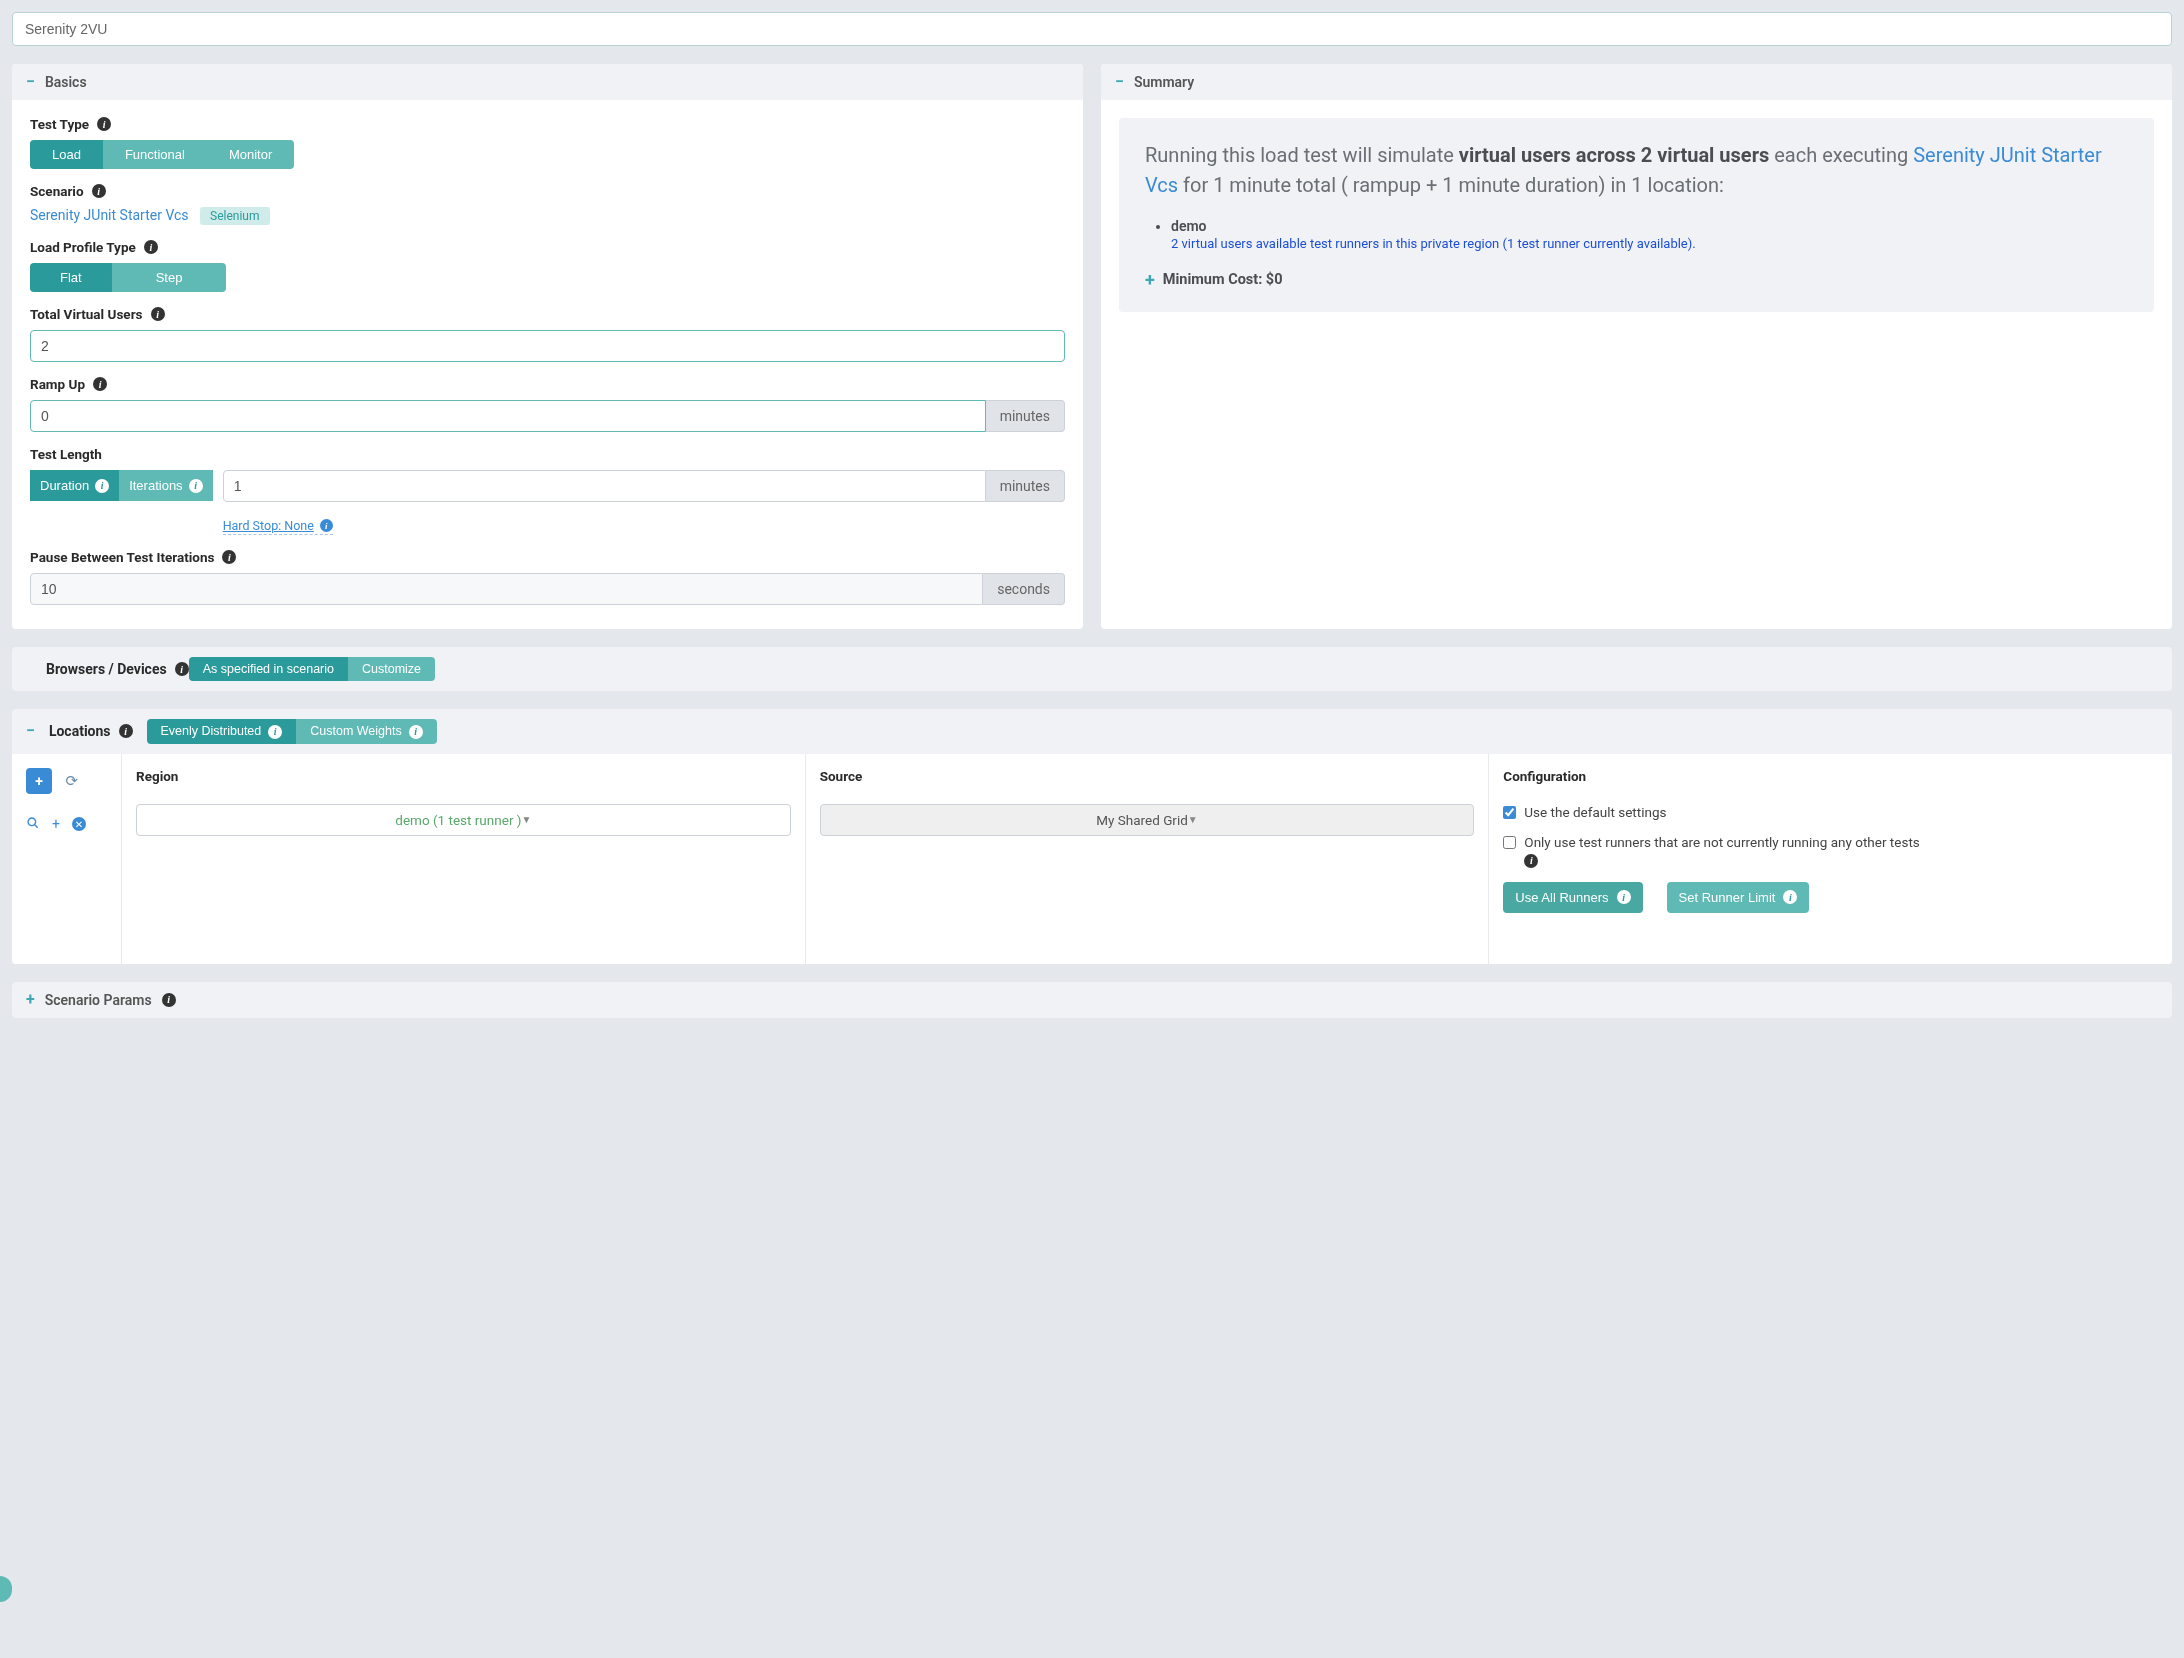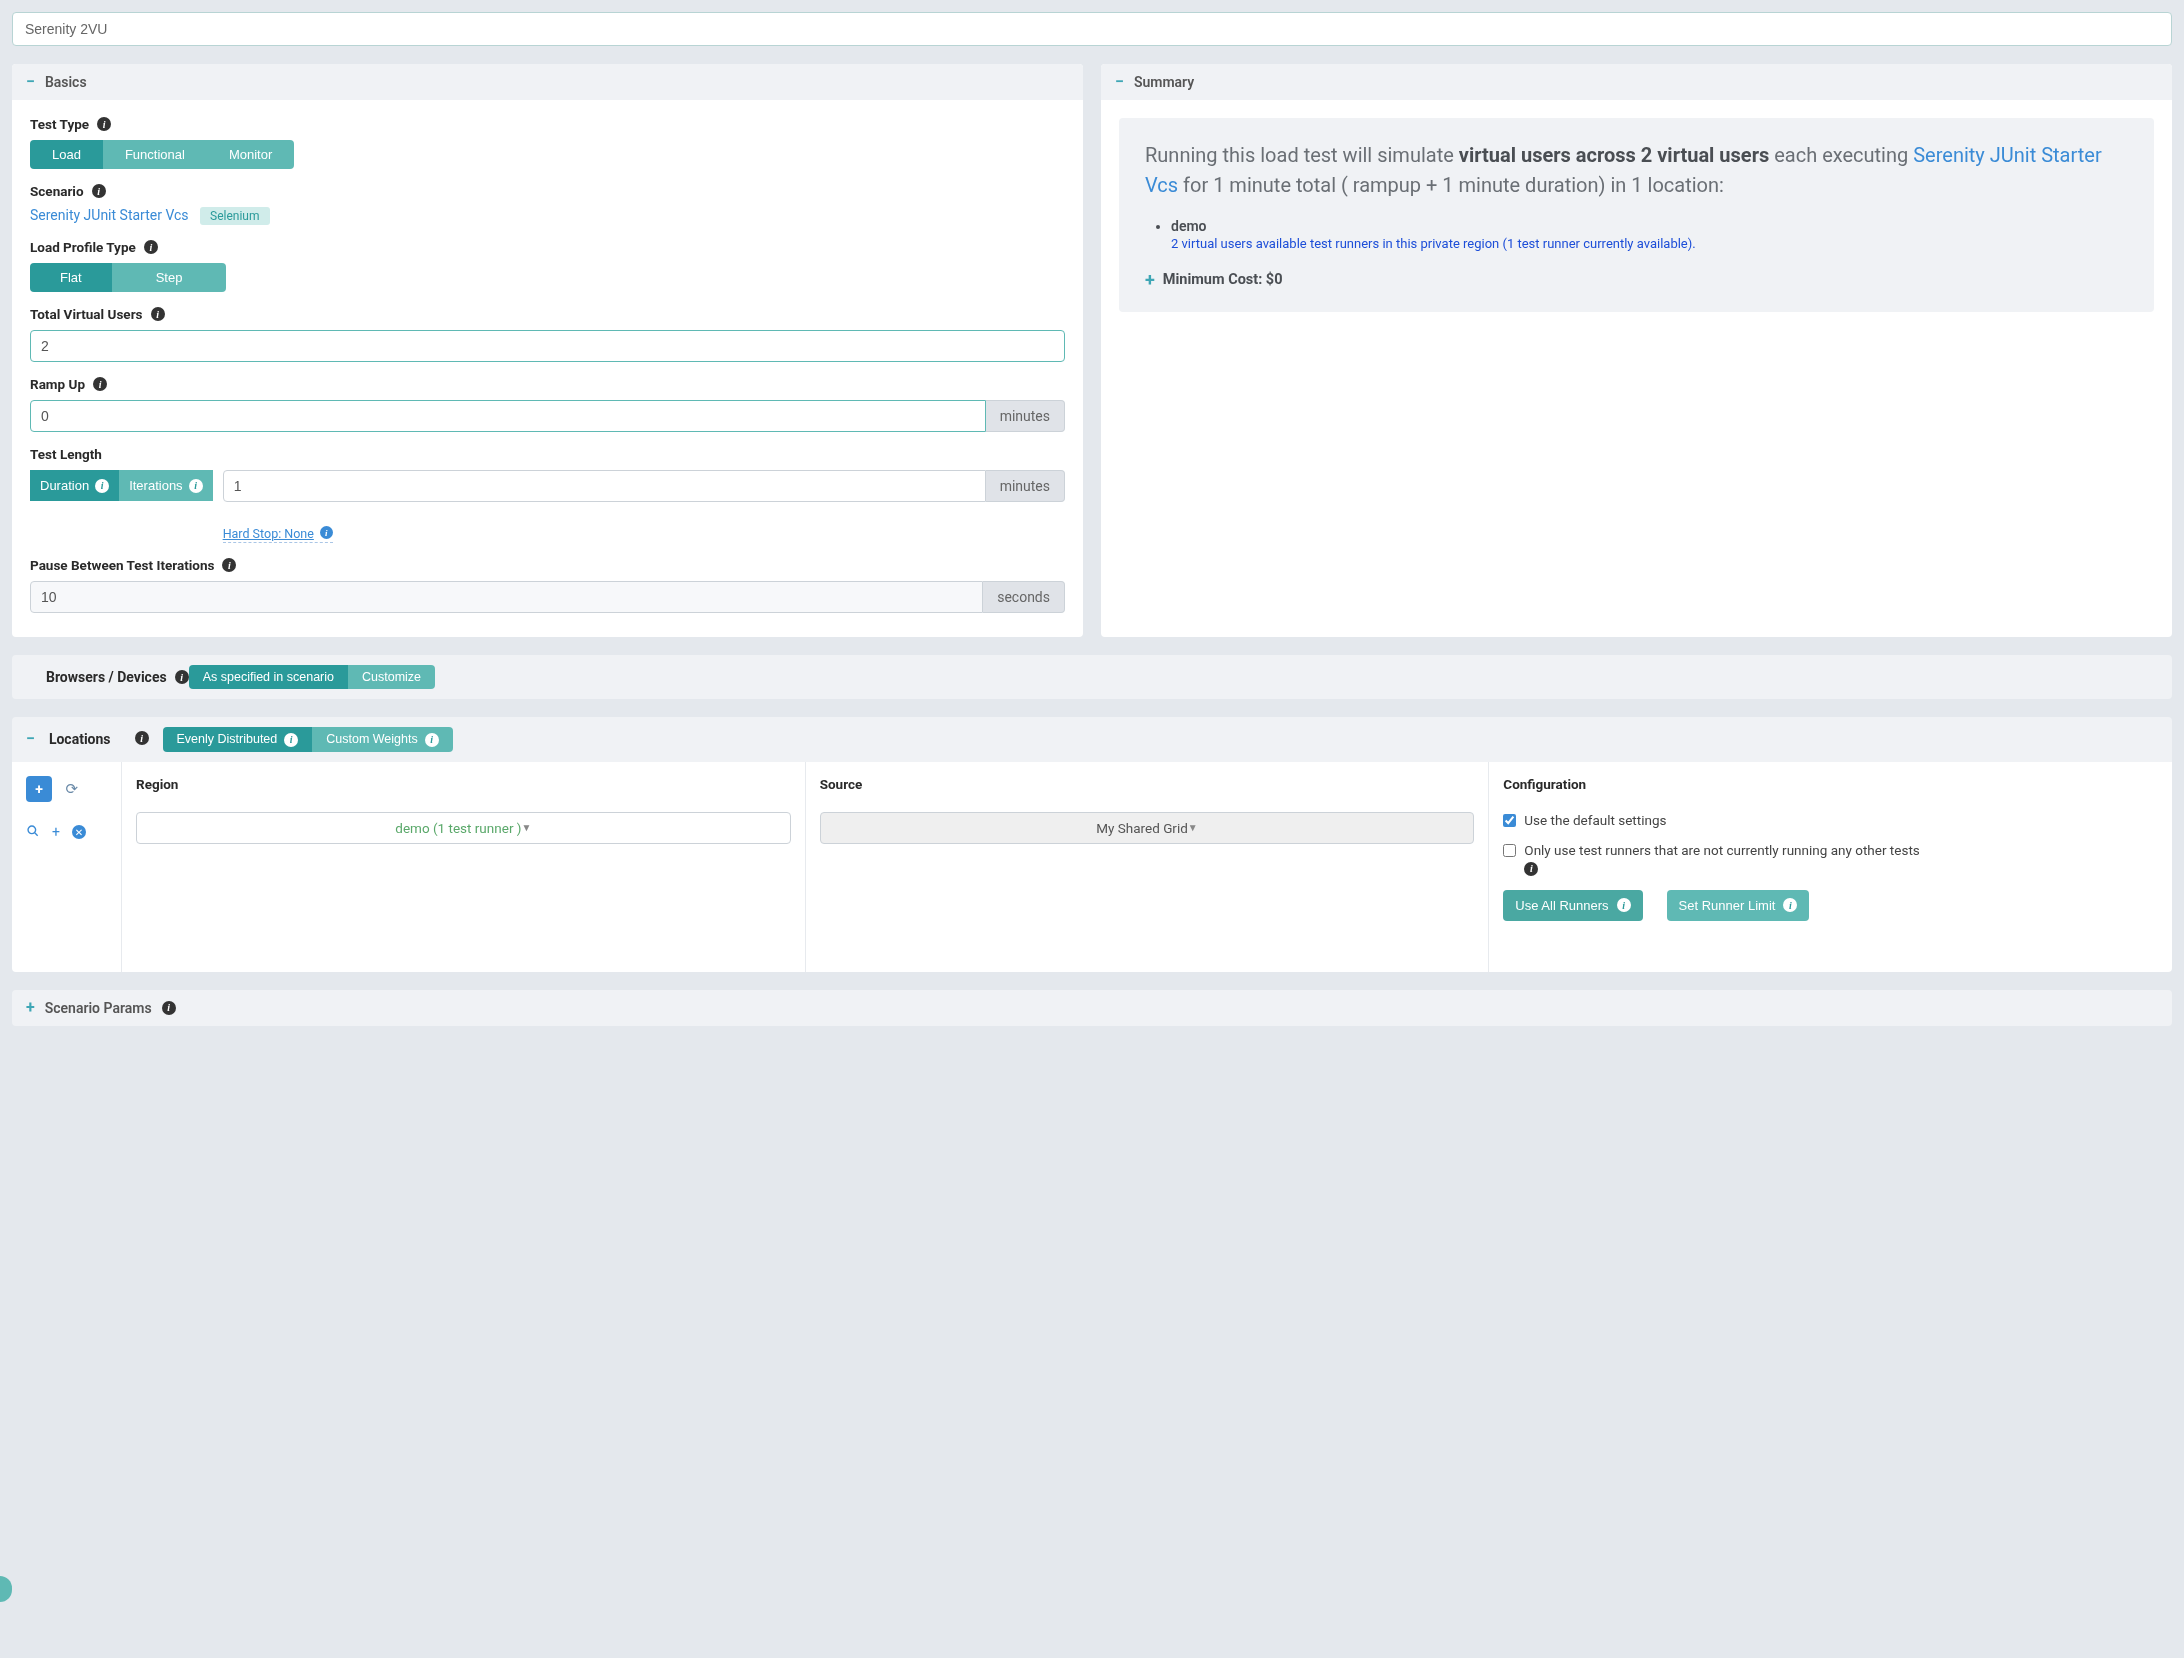--- a/index.html
+++ b/index.html
@@ -111,23 +111,23 @@
     align-items: center;
     text-align: right;
   }
   .test-length-row { display: flex; gap: 10px; align-items: flex-start; }
   .seg-dur { display: inline-flex; border-radius: 0; overflow: hidden; }
   .seg-dur .seg-btn { padding: 8px 10px; display: inline-flex; align-items: center; gap: 6px; font-size: 13px; }
   .tl-col2 { flex: 1; }
   .hard-stop {
     color: #3a8bd6;
     font-size: 12.5px;
-    margin-top: 24px;
+    margin-top: 16px;
     display: inline-flex;
-    align-items: flex-start;
+    align-items: center;
     gap: 6px;
     border-bottom: 1px dashed #aac6e6;
     padding-bottom: 1px;
   }
   .hard-stop .info-icon { width: 13px; height: 13px; font-size: 9px; }
   .summary-block {
     background: #f0f2f5;
     border-radius: 4px;
     padding: 22px 26px;
     color: #6a6f75;
@@ -389,21 +389,21 @@
   <span class="seg-group">
     <button class="seg-btn sm active">As specified in scenario</button>
     <button class="seg-btn sm">Customize</button>
   </span>
 </div>
 
 
 <div>
   <div class="loc-header">
     <span class="collapse-icon">−</span>
-    <span style="font-weight:700;color:#2a2a2a;display:inline-flex;gap:24px">
+    <span style="font-weight:700;color:#2a2a2a;display:inline-flex;align-items:center;gap:8px">
       <span>Locations</span>
       <span class="info-icon">i</span>
     </span>
     <span class="seg-group">
       <button class="seg-btn sm active">
         <span>Evenly Distributed</span>&nbsp;
         <span class="info-icon light">i</span>
       </button>
       <button class="seg-btn sm">
         <span>Custom Weights</span>&nbsp;

